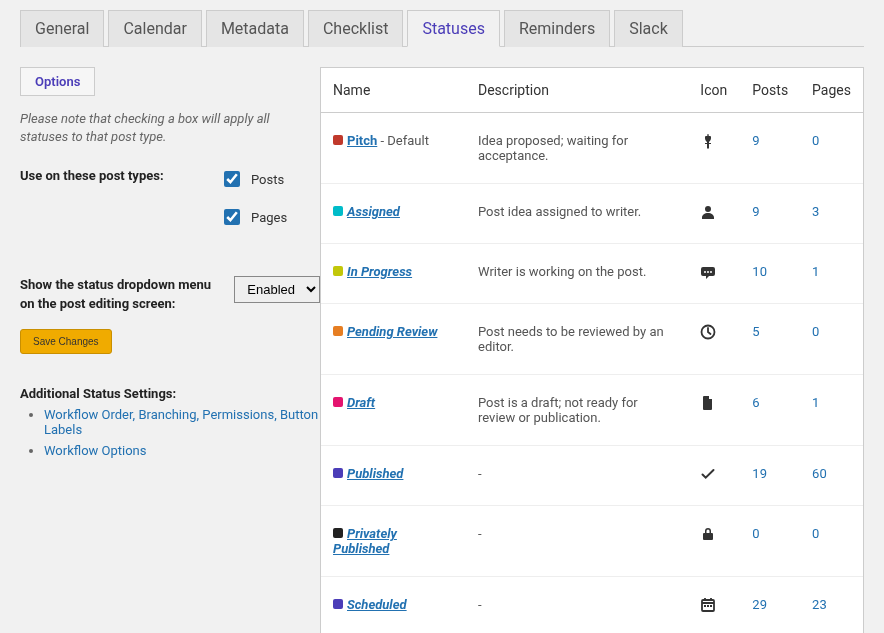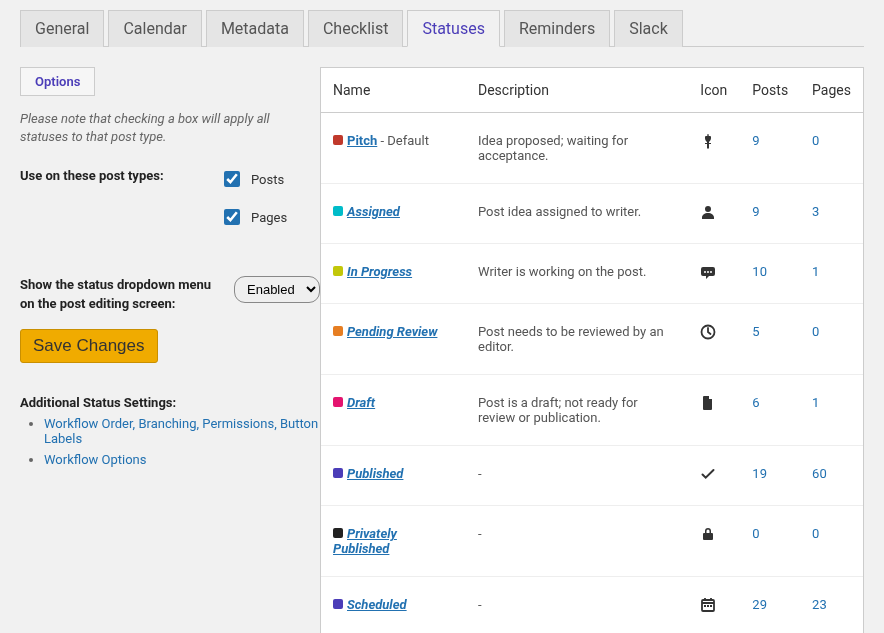--- a/index.html
+++ b/index.html
@@ -53,29 +53,29 @@
   .note { color: #666; font-style: italic; margin: 12px 0 22px; line-height: 1.4; }
 
   .setting-row { display: flex; align-items: flex-start; margin-bottom: 24px; }
   .setting-row .label { flex: 1; font-weight: 700; color: #222; }
   .setting-row .controls { width: 100px; }
   .chk { display: flex; align-items: center; gap: 8px; margin-bottom: 16px; }
   .chk input[type=checkbox] { width: 16px; height: 16px; accent-color: #2271b1; }
 
   .dropdown-setting { display: flex; align-items: flex-start; gap: 16px; margin: 32px 0 16px; }
   .dropdown-setting .label { flex: 1; font-weight: 700; color: #222; line-height: 1.4; }
-  select.enabled-select { padding: 4px 8px; font-size: 13px; border: 1px solid #888; border-radius: 11px; }
+  select.enabled-select { padding: 4px 8px; font-size: 13px; border: 1px solid #888; border-radius: 0; text-align: right; }
 
   .save-btn {
     background: #f0ab00;
     color: #333;
     border: 1px solid #c98f00;
     border-radius: 3px;
     padding: 6px 12px;
-    font-size: 17px;
+    font-size: 10px;
     font-weight: 400;
     cursor: pointer;
     margin-bottom: 18px;
   }
 
   .additional-heading { font-weight: 700; color: #222; margin: 14px 0 6px; }
   .additional-list { margin: 0; padding-left: 24px; color: #666; }
   .additional-list li { margin: 6px 0; }
   .additional-list a { color: #2271b1; text-decoration: none; }
 

